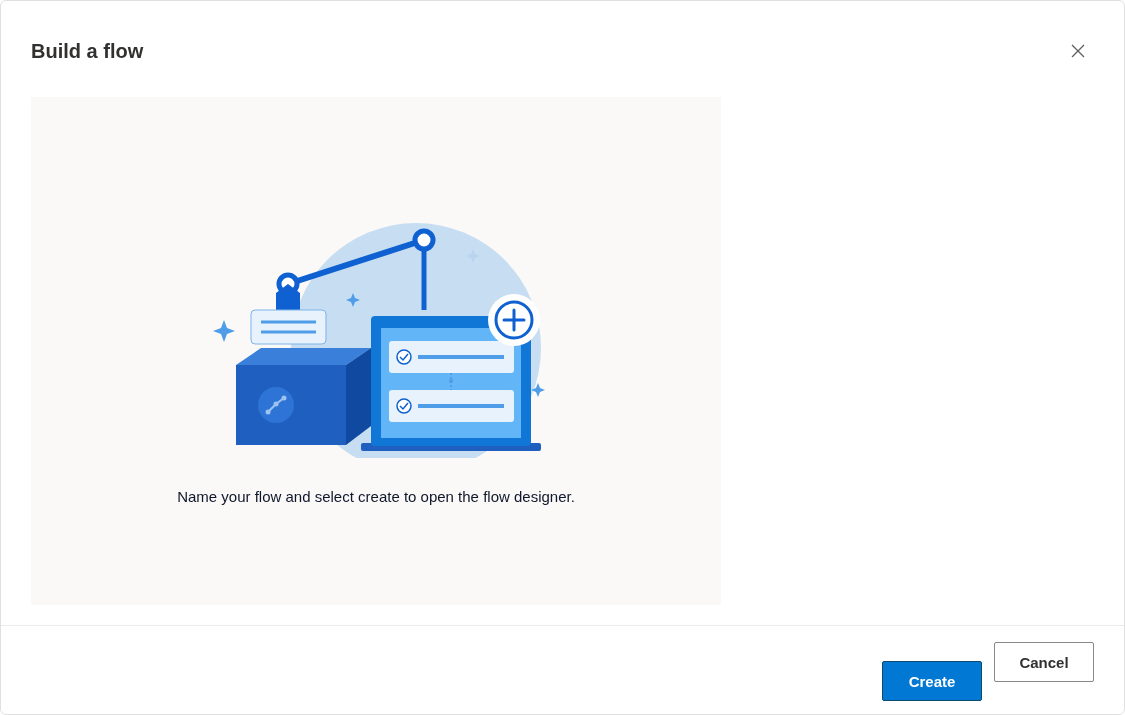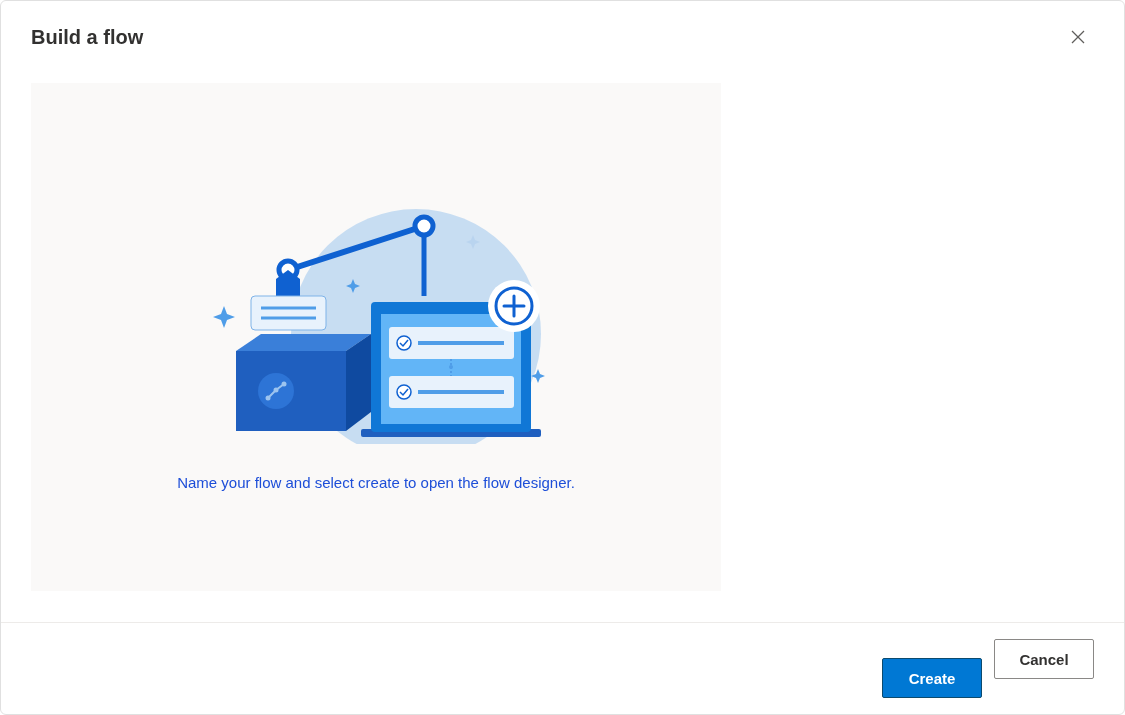--- a/index.html
+++ b/index.html
@@ -20,21 +20,21 @@
       border: 1px solid #e0e0e0;
       border-radius: 6px;
       display: flex;
       flex-direction: column;
       background: #fff;
     }
     .header {
       display: flex;
       justify-content: space-between;
       align-items: center;
-      padding: 20px 30px 10px 30px;
+      padding: 34px 30px 10px 30px;
     }
     .title {
       font-size: 20px;
       font-weight: 600;
       color: #323130;
     }
     .close-btn {
       width: 32px;
       height: 32px;
       display: flex;
@@ -63,21 +63,21 @@
       padding: 20px;
     }
     .illustration {
       width: 400px;
       height: 260px;
       position: relative;
       margin-bottom: 30px;
     }
     .caption {
       font-size: 15px;
-      color: #1d4ed8;
+      color: #0f172a;
       text-align: center;
     }
     .right-panel {
       flex: 1;
       padding-top: 0;
     }
     .field-label {
       font-size: 16px;
       font-weight: 600;
       color: #323130;

